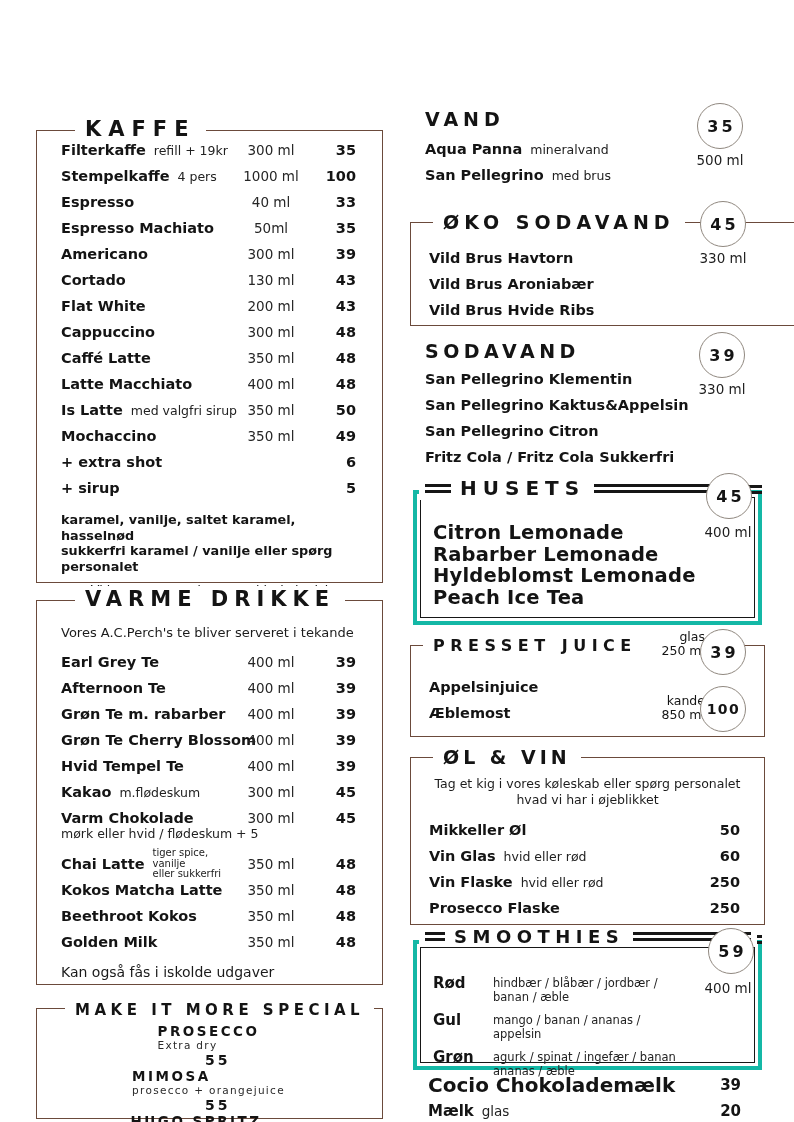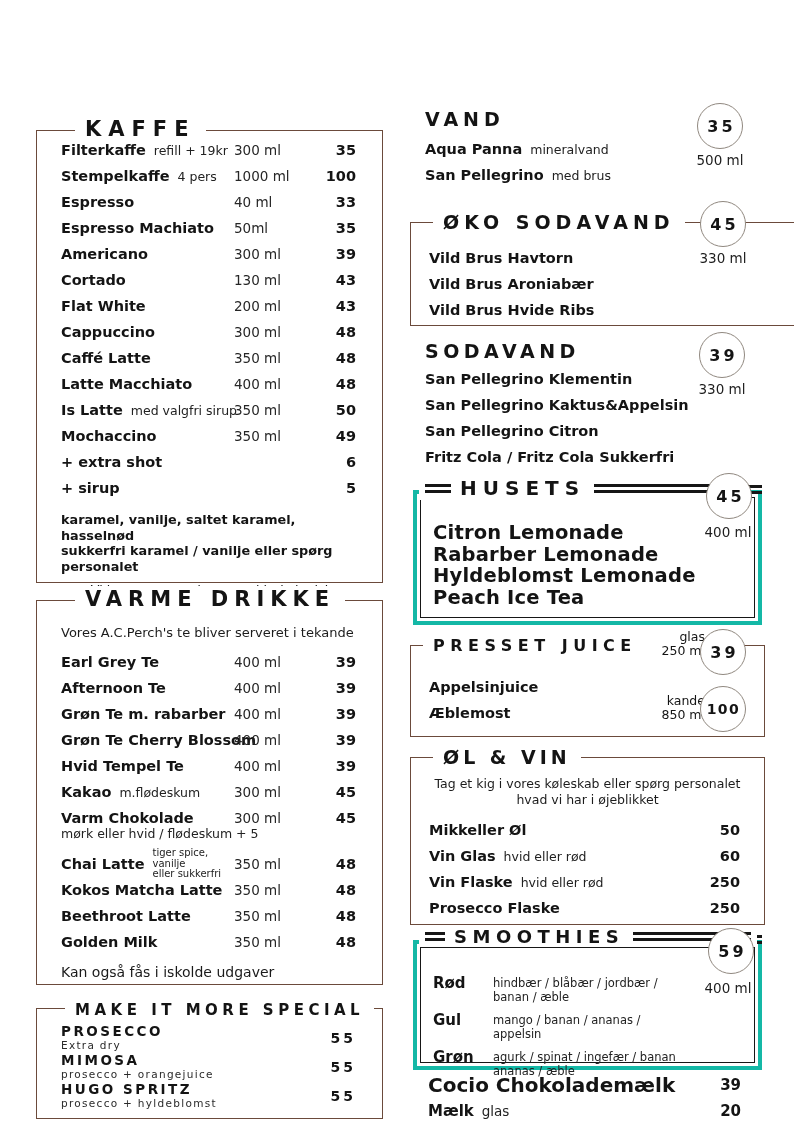--- a/index.html
+++ b/index.html
@@ -16,31 +16,31 @@
           font-weight:700;font-size:16px;letter-spacing:3px;padding-left:3px;box-sizing:border-box;z-index:3;}
   .circle.small{font-size:14px;letter-spacing:1.5px;padding-left:1px;}
   .ml-label{position:absolute;font-size:13.5px;color:#1d1d1d;text-align:center;z-index:3;}
   .rows{position:absolute;}
   .item .row{display:flex;align-items:center;height:26px;}
   .lgroup{display:flex;align-items:center;gap:8px;min-width:0;}
   .name{font-weight:700;font-size:14.5px;white-space:nowrap;}
   .note{font-size:12.5px;color:#222;white-space:nowrap;}
   .note2{font-size:10px;line-height:10.5px;color:#222;white-space:pre-line;}
   .note:empty,.note2:empty{display:none;}
-  .size{margin-left:auto;min-width:74px;text-align:left;font-size:13.5px;color:#262626;font-weight:400;white-space:nowrap;}
+  .size{margin-left:auto;min-width:74px;text-align:center;font-size:13.5px;color:#262626;font-weight:400;white-space:nowrap;}
   .price{min-width:48px;text-align:right;font-weight:700;font-size:14.5px;}
   .sub{font-size:12.5px;color:#222;margin:-5px 0 10px 0;}
   .sub:empty{display:none;margin:0;}
   .kf-note1{font-weight:700;font-size:12.8px;line-height:15.5px;margin-top:9px;}
   .kf-note2{font-size:12.8px;line-height:16px;text-align:center;margin-top:8px;}
   .dbar{height:9px;border-top:3px solid #161616;border-bottom:3px solid #161616;box-sizing:border-box;}
   .btitle{position:absolute;display:flex;align-items:center;background:#fff;z-index:2;gap:9px;}
   .btitle .t{font-weight:800;white-space:nowrap;}
   .big-items{position:absolute;font-weight:800;font-size:19.5px;line-height:21.5px;letter-spacing:.2px;}
-  .sp-item{display:flex;align-items:center;margin-bottom:1px;}
+  .sp-item{display:flex;align-items:center;margin-bottom:1px;flex-direction:column;}
   .sp-left{flex:1;}
   .sp-name{font-weight:700;font-size:13.5px;letter-spacing:2.5px;line-height:15px;}
   .sp-desc{font-size:10.5px;letter-spacing:1.3px;color:#2a2a2a;line-height:13px;}
   .sp-price{font-weight:700;font-size:14px;letter-spacing:3px;min-width:44px;text-align:right;}
   .sm-item{display:flex;align-items:flex-start;margin-bottom:7px;}
   .sm-name{font-weight:700;font-size:15px;min-width:60px;}
   .sm-desc{font-size:11.5px;color:#222;white-space:pre-line;padding-top:3px;line-height:13.5px;}
   .center-note{position:absolute;text-align:center;font-size:12.5px;color:#1c1c1c;white-space:pre-line;line-height:16px;}
   .sec-note{position:absolute;font-size:13px;color:#1c1c1c;}
   .footer-line{font-size:14px;color:#1a1a1a;margin-top:5px;}
@@ -343,21 +343,21 @@
           </div>
           <span class="size">350 ml</span>
           <span class="price">48</span>
         </div>
 
       </div>
 
       <div class="item">
         <div class="row">
           <div class="lgroup">
-            <span class="name">Beethroot Latte</span>
+            <span class="name">Beethroot Kokos</span>
 
           </div>
           <span class="size">350 ml</span>
           <span class="price">48</span>
         </div>
 
       </div>
 
       <div class="item">
         <div class="row">

